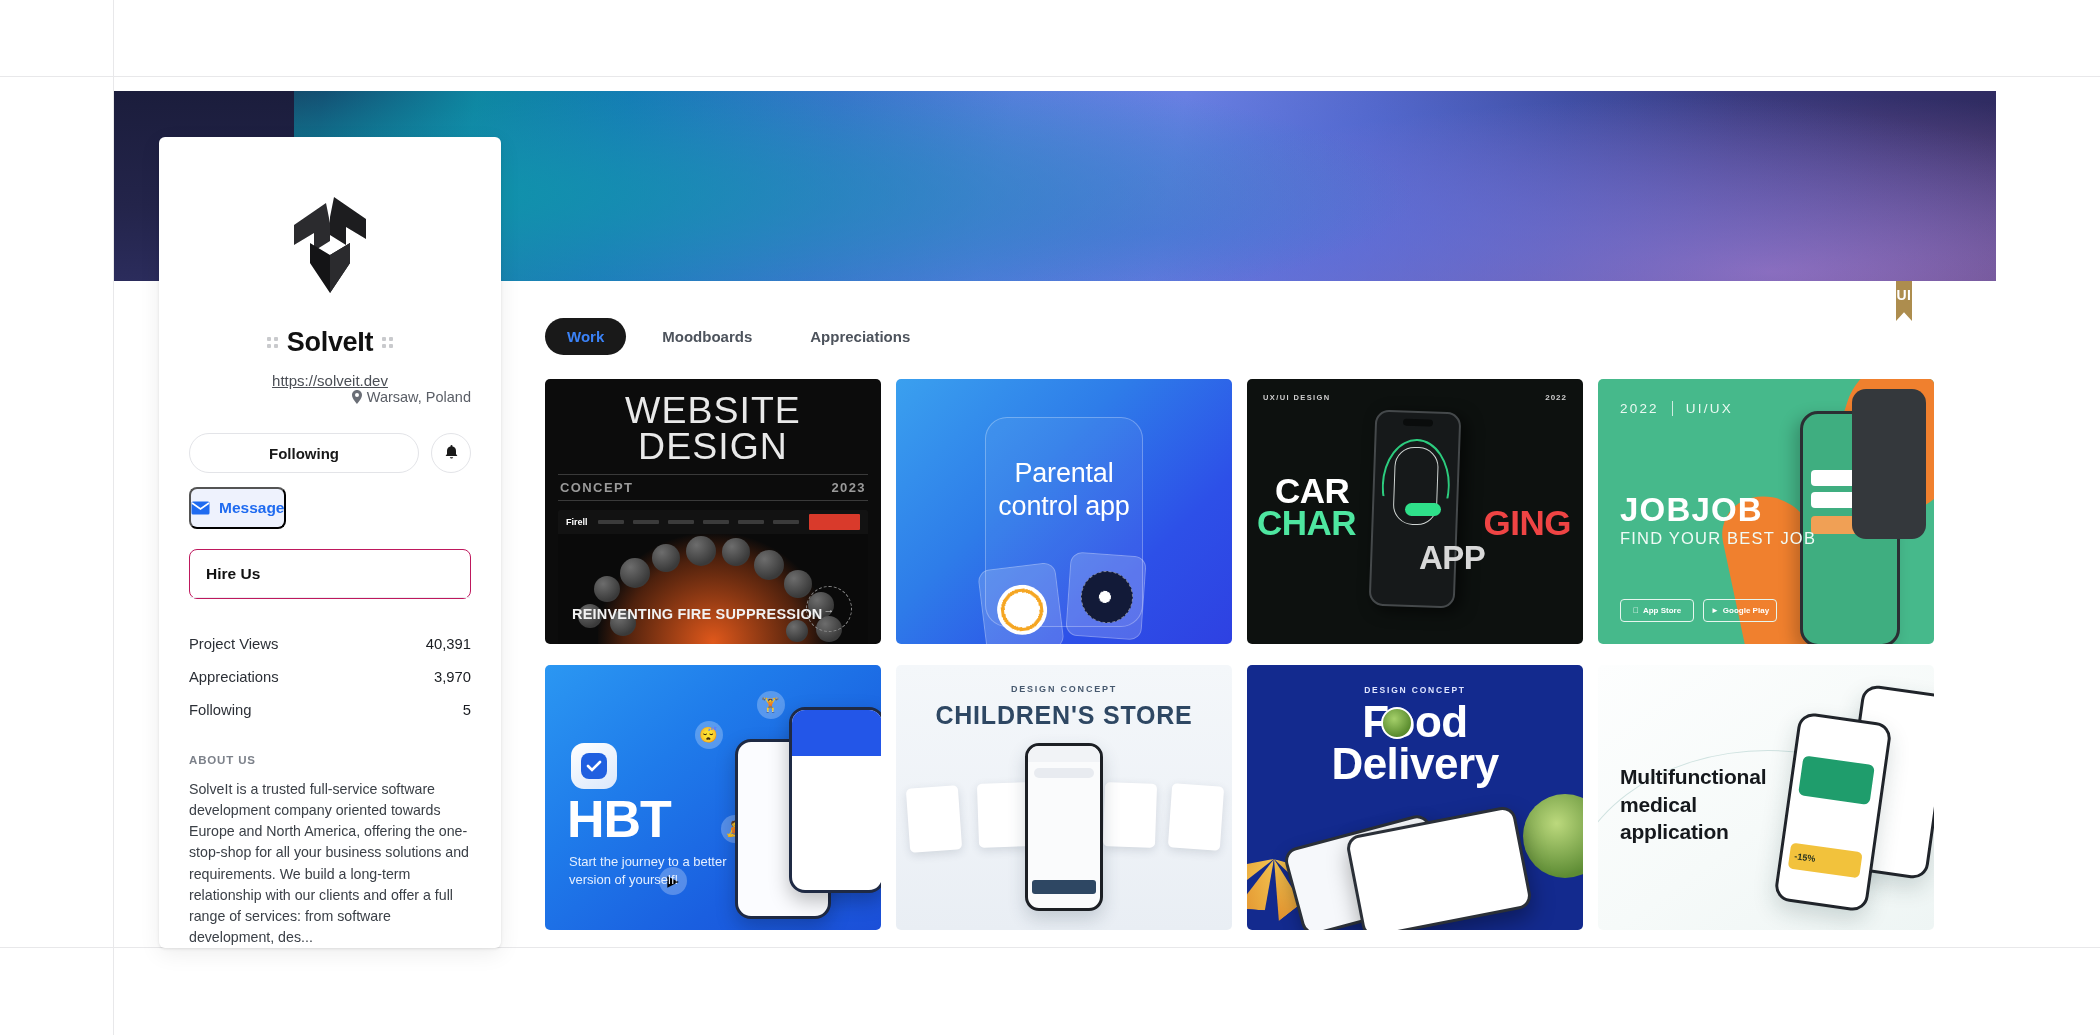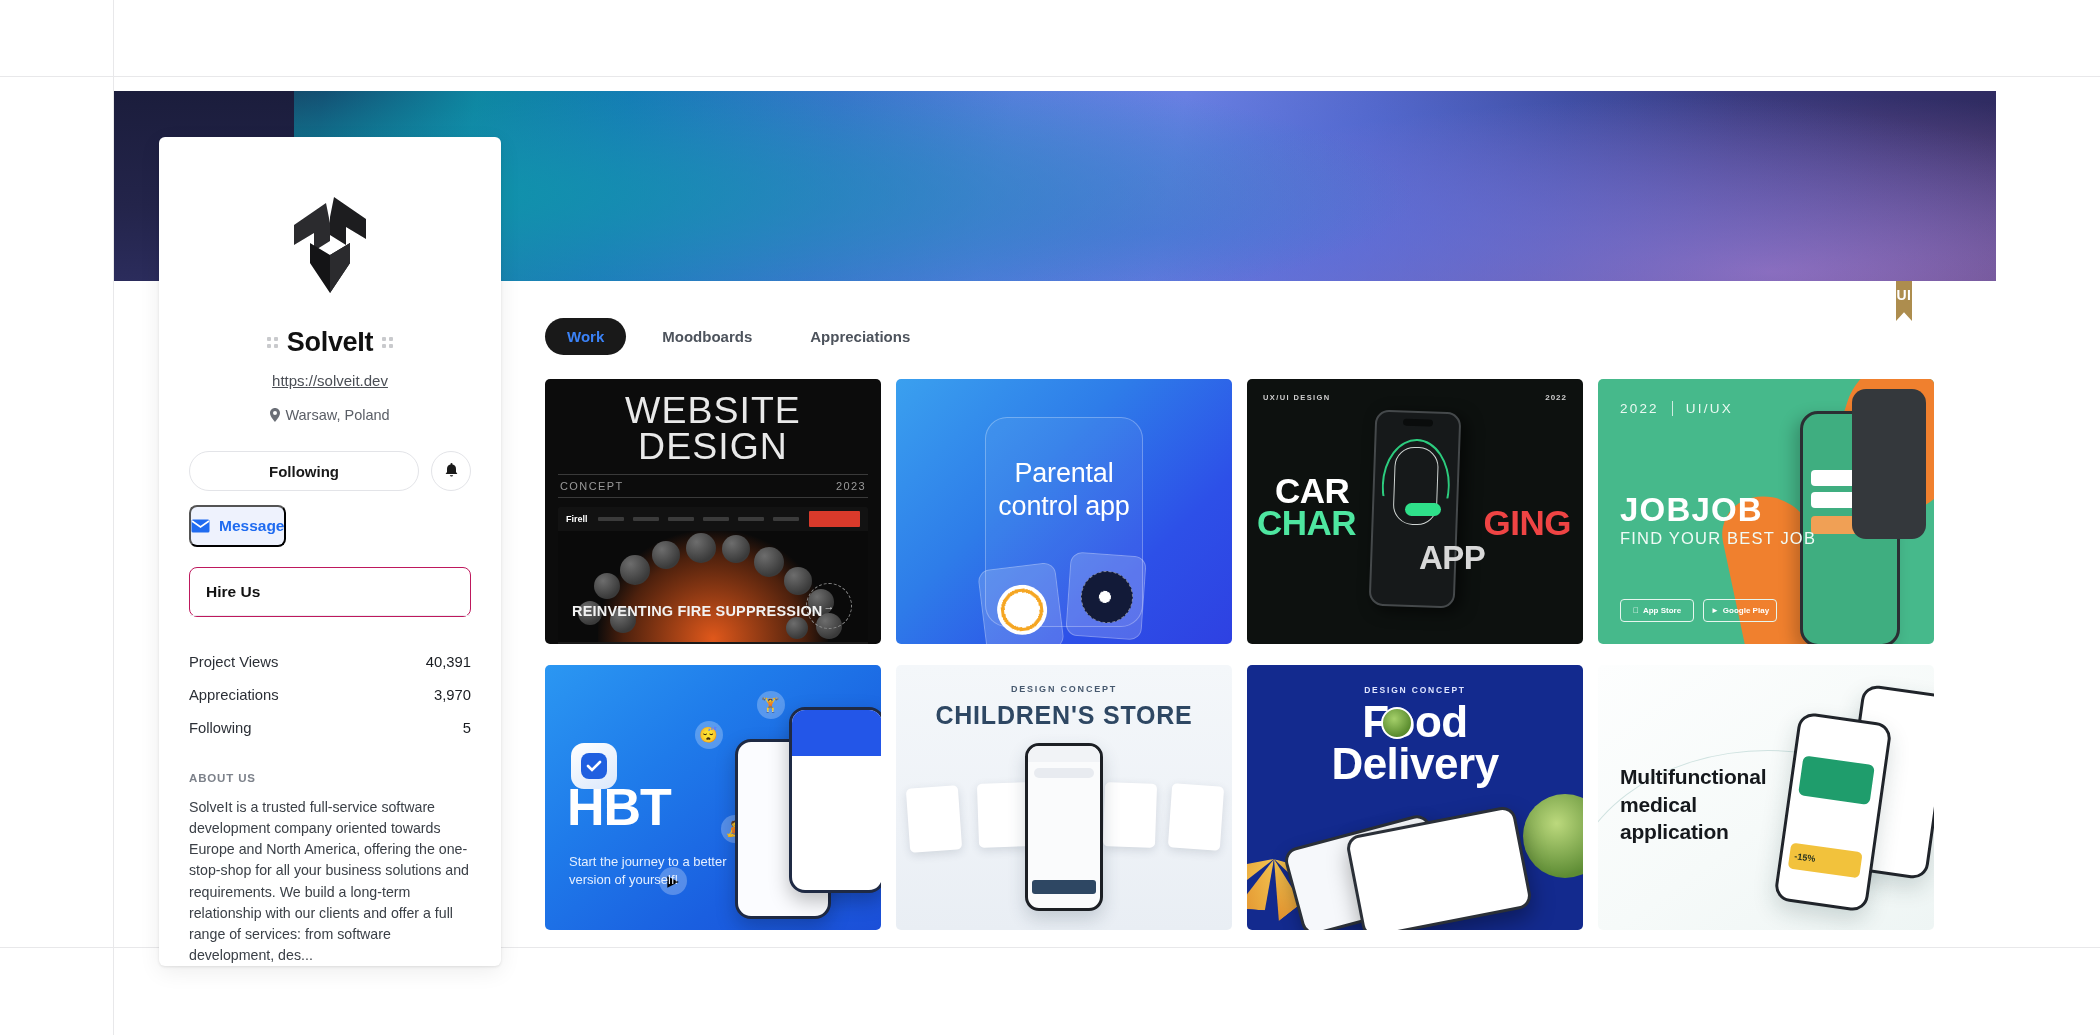--- a/index.html
+++ b/index.html
@@ -64,22 +64,22 @@
   .logo-svg { width:84px; height:104px; }
 
   .name-row { display:flex; align-items:center; justify-content:center; gap:9px; }
   .name-txt { font-size:27px; font-weight:700; color:#111; letter-spacing:-.3px; }
   .dots4 { display:grid; grid-template-columns:repeat(2,4px); grid-template-rows:repeat(2,4px);
            gap:3px; }
   .dots4 i { width:4px; height:4px; background:#c9cacd; border-radius:1px; display:block; }
 
   .site-link { display:block; text-align:center; margin-top:14px; font-size:15px;
                color:#4b4f56; text-decoration:underline; }
-  .loc { display:flex; align-items:center; justify-content:center; gap:5px;
-         margin-top:18px; font-size:14.5px; color:#5a5e66; }
+  .loc { display:flex; align-items:center; justify-content:flex-end; gap:5px;
+         font-size:14.5px; color:#5a5e66; }
   .pin { width:10px; height:14px; }
 
   .btn-row { display:flex; align-items:center; gap:12px; margin-top:28px; }
   .btn-following {
     flex:1; height:40px; border:1px solid #e3e4e8; border-radius:22px; background:#fff;
     display:flex; align-items:center; justify-content:center;
     font-size:15px; font-weight:700; color:#191919; cursor:pointer;
   }
   .btn-bell {
     width:40px; height:40px; border:1px solid #e3e4e8; border-radius:50%; background:#fff;
@@ -122,23 +122,23 @@
     gap:21px 15px;
   }
   .card { width:336px; height:265px; border-radius:5px; overflow:hidden; position:relative;
           cursor:pointer; }
 
   
   .c-web { background:#0c0c0c; padding:14px 13px; }
   .c-web .t1 { font-size:36px; font-weight:400; letter-spacing:1px; color:#e9e9e9;
                text-align:center; line-height:1; font-family:"Liberation Sans", sans-serif;
                transform:scaleX(1.04); }
-  .c-web .meta { display:flex; justify-content:space-between; font-size:11px; color:#9a9a9a;
+  .c-web .meta { display:flex; justify-content:space-between; font-size:13px; color:#9a9a9a;
                  letter-spacing:1.4px; border-top:1px solid #3a3a3a; border-bottom:1px solid #3a3a3a;
-                 padding:5px 2px; margin-top:9px; }
+                 padding:5px 2px; margin-top:9px;font-weight:bold; }
   .c-web .shot { margin-top:9px; height:175px; background:#0a0a0a; position:relative;
                  border-radius:2px; overflow:hidden; }
   .wnav { height:24px; background:#121212; display:flex; align-items:center; padding:0 8px; gap:10px; }
   .wlogo { font-size:9px; font-weight:800; color:#fff; }
   .wlinks { display:flex; gap:9px; flex:1; }
   .wlinks i { display:block; width:26px; height:4px; background:#3b3b3b; border-radius:1px; }
   .wcta { width:62px; height:16px; background:#d93a2b; border-radius:1px; }
   .hero-blob { position:absolute; left:50%; top:24px; transform:translateX(-50%);
                width:230px; height:120px;
                background:radial-gradient(ellipse at 50% 90%, #e0581b 0%, #b3431266 55%, transparent 72%); }
@@ -218,21 +218,21 @@
                 background:#34383c; border-radius:14px; }
   .job-field { position:absolute; left:8px; width:84px; height:16px; background:#fff;
                border-radius:4px; }
 
   
   .c-hbt { background:linear-gradient(140deg,#2b97f2 0%, #1f7bea 35%, #1a5fe0 70%, #1b4fd8 100%);
            position:relative; overflow:hidden; }
   .hbt-icon { position:absolute; left:26px; top:78px; width:46px; height:46px; border-radius:13px;
               background:linear-gradient(150deg,#fff,#dbe8fb);
               display:flex; align-items:center; justify-content:center; }
-  .hbt-t { position:absolute; left:22px; top:116px; font-size:52px; font-weight:800; color:#fff;
+  .hbt-t { position:absolute; left:22px; top:128px; font-size:52px; font-weight:800; color:#fff;
            letter-spacing:-1px; line-height:1; }
   .hbt-s { position:absolute; left:24px; top:188px; font-size:13px; color:#e4efff; line-height:1.42; }
   .hbt-ph1 { position:absolute; left:190px; top:74px; width:96px; height:180px; background:#fbfcff;
              border:3px solid #1f2a44; border-radius:16px; box-shadow:0 8px 20px rgba(0,0,0,.22); }
   .hbt-ph2 { position:absolute; left:244px; top:42px; width:96px; height:186px; background:#fff;
              border:3px solid #1f2a44; border-radius:16px; box-shadow:0 8px 20px rgba(0,0,0,.26);
              overflow:hidden; }
   .hbt-ph2-hd { height:46px; background:#2356e8; }
   .hbt-emoji { position:absolute; width:28px; height:28px; border-radius:50%;
                background:rgba(255,255,255,.26); display:flex; align-items:center;

